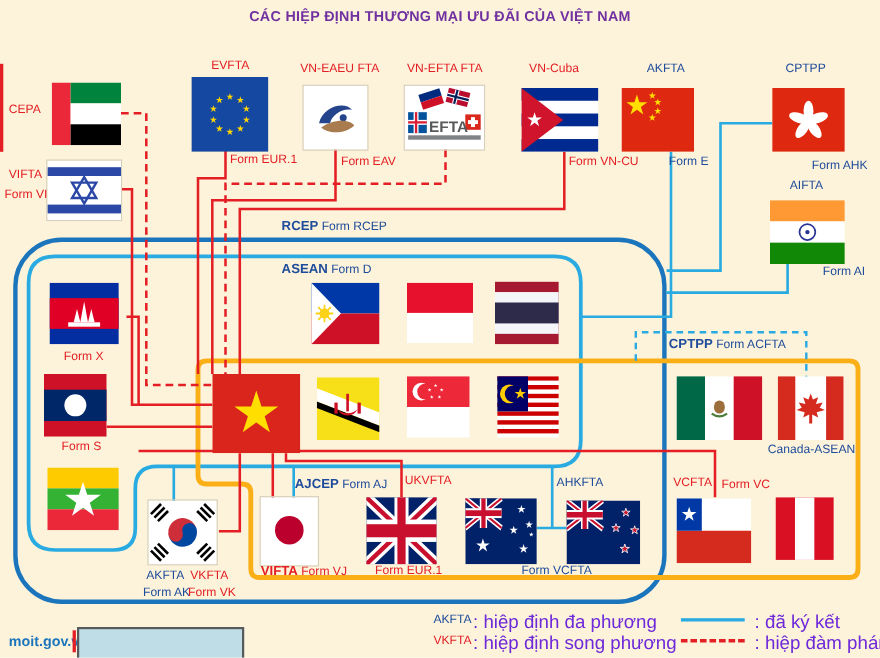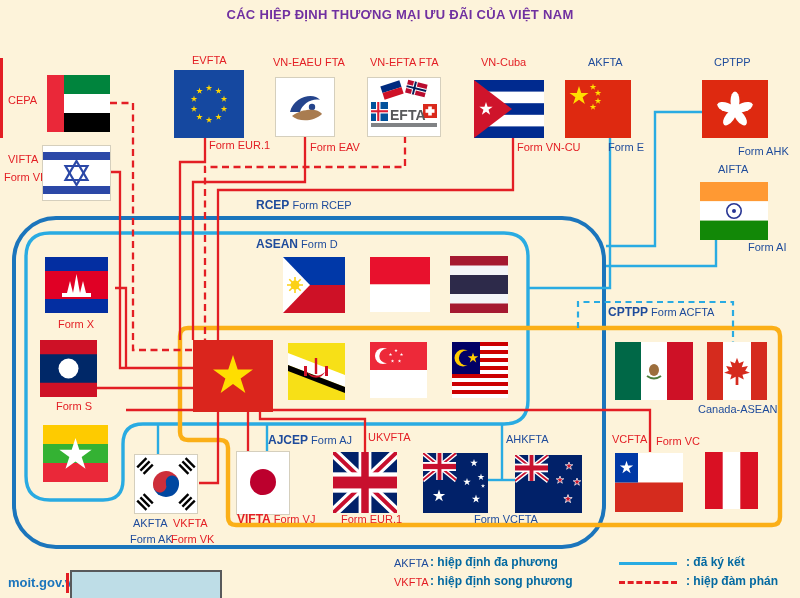--- a/index.html
+++ b/index.html
@@ -15,21 +15,21 @@
   .bordered{outline:1px solid #d5cfbd}
   #overlay{position:absolute;left:0;top:0;z-index:5}
   .bx{fill:none}
   .bx-rcep{stroke:#1b75bc;stroke-width:4}
   .bx-asean{stroke:#29abe2;stroke-width:3.4}
   .bx-cptpp{stroke:#fbaf17;stroke-width:4.4}
   .rl{fill:none;stroke:#e31e24;stroke-width:2.3}
   .rd{fill:none;stroke:#e31e24;stroke-width:2.3;stroke-dasharray:7 4.5}
   .bl{fill:none;stroke:#29abe2;stroke-width:2.4}
   .cd{fill:none;stroke:#29abe2;stroke-width:2.2;stroke-dasharray:6 4.5}
-  #legend .txt{color:#0369a1;font-weight:bold;font-size:12px}
+  #legend .txt{color:#6d28d9;font-weight:normal;font-size:17px}
   .legend-line-signed{position:absolute;left:619px;top:562px;width:58px;height:3px;background:#29abe2;z-index:30}
   .legend-line-nego{position:absolute;left:619px;top:581px;width:58px;height:0;border-top:3px dashed #e31e24;z-index:30}
   #footer-site{position:absolute;left:8px;top:575px;font-size:13px;font-weight:bold;color:#1b75bc;z-index:30;text-decoration:none}
   #footer-box{position:absolute;left:70px;top:570px;width:148px;height:28px;background:#bedde7;border:2px solid #58595b;z-index:30}
   #footer-tick{position:absolute;left:66px;top:573px;width:3px;height:20px;background:#e31e24;z-index:31}
   #edge-red{position:absolute;left:0;top:58px;width:3px;height:80px;background:#e31e24;z-index:6}
 </style>
 </head>
 <body>
 

